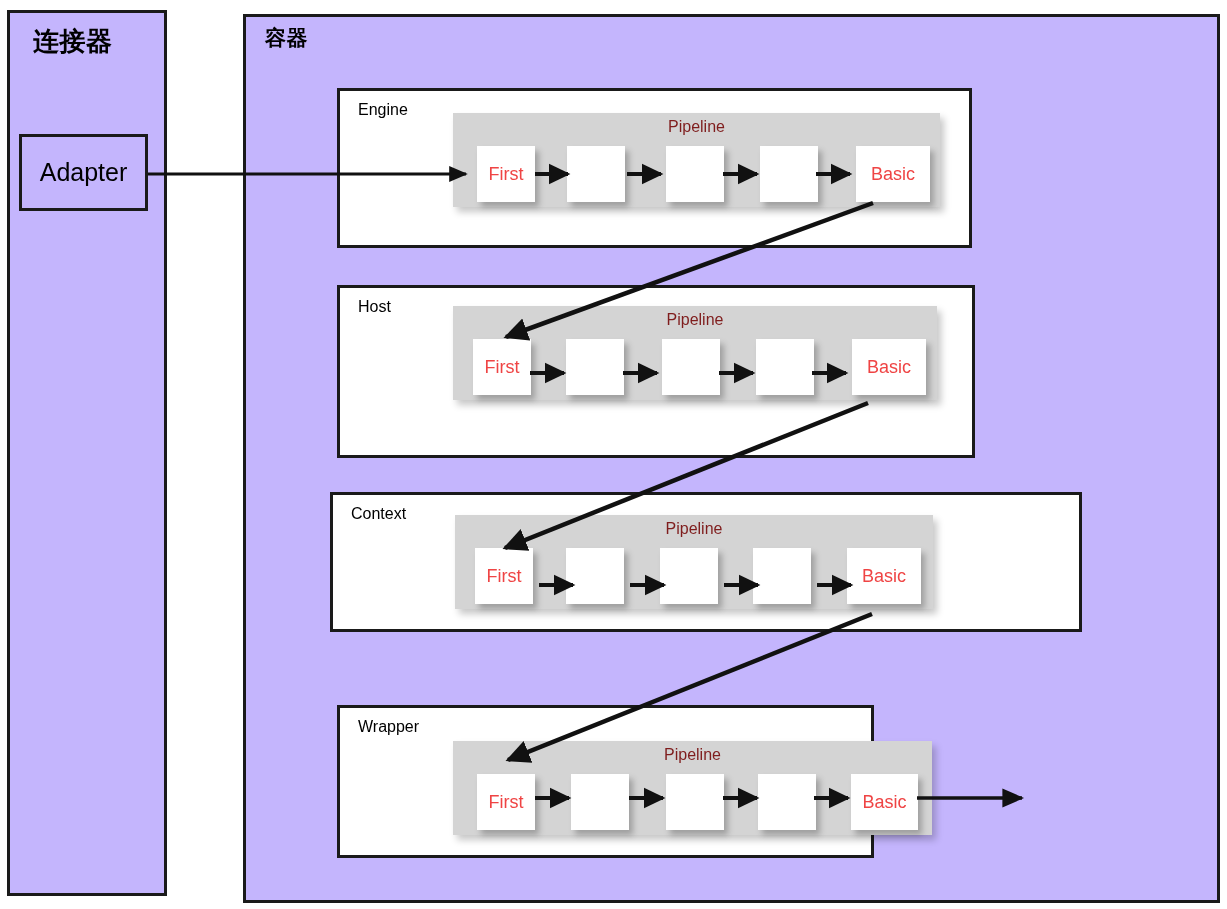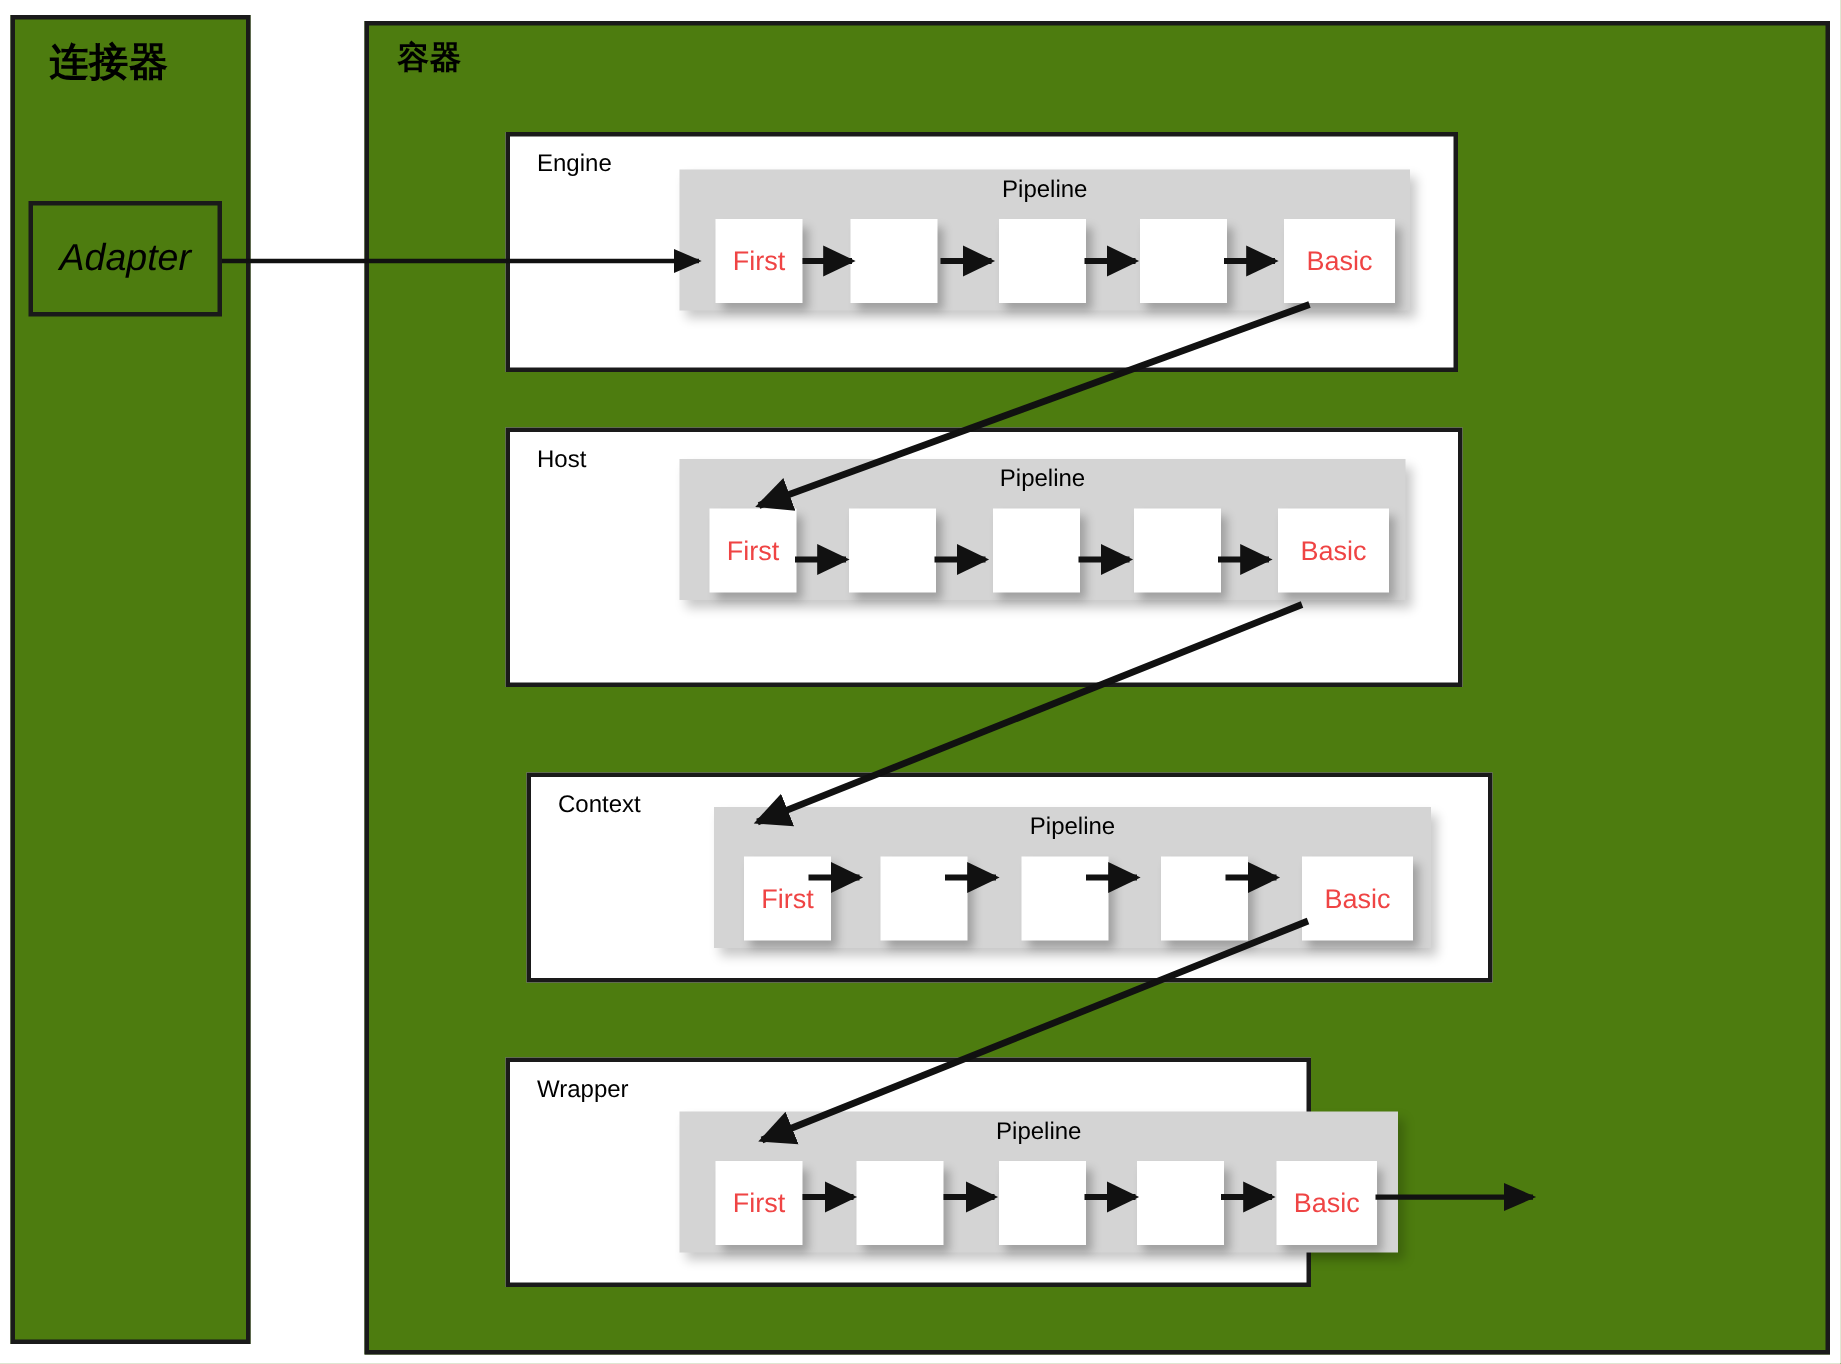--- a/index.html
+++ b/index.html
@@ -16,23 +16,22 @@
     width: 1227px;
     height: 909px;
     background: #ffffff;
     overflow: hidden;
   }
 
   
   .abox {
     position: absolute;
     box-sizing: border-box;
-    background: #4d7c0f;
+    background: #c4b5fd;
     border: 3px solid #1a1a1a;
-    font-style: italic;
   }
 
   
   #connector-panel { left: 7px;  top: 10px;  width: 160px; height: 886px; }
   #container-panel { left: 243px; top: 14px; width: 977px; height: 889px; }
 
   .panel-title {
     position: absolute;
     font-weight: bold;
     color: #000000;
@@ -83,21 +82,21 @@
     background: #d4d4d4;
     box-shadow: 4px 5px 7px rgba(0,0,0,0.22);
   }
   .pipeline-title {
     position: absolute;
     top: 5px;
     left: 0;
     width: 100%;
     text-align: center;
     font-size: 16px;
-    color: #000000;
+    color: #7f1d1d;
   }
   .valve {
     position: absolute;
     box-sizing: border-box;
     background: #ffffff;
     box-shadow: 4px 5px 6px rgba(0,0,0,0.25);
     display: flex;
     align-items: center;
     justify-content: center;
     font-size: 18px;
@@ -165,21 +164,21 @@
         </div>
       <div class="valve empty" style="left:303px; top:33px; width:58px; height:56px;">
           <span></span>
         </div>
       <div class="valve" style="left:399px; top:33px; width:74px; height:56px;">
           <span>Basic</span>
         </div>
     </div>
   </div>
 
-  <div class="tier" style="left:351px; top:492px; width:644px; height:140px;margin-top:23px;">
+  <div class="tier" style="left:330px; top:492px; width:752px; height:140px;">
     <div class="tier-label">Context</div>
     <div class="pipeline" style="left:122px; top:20px; width:478px; height:94px;">
       <div class="pipeline-title">Pipeline</div>
       <div class="valve" style="left:20px; top:33px; width:58px; height:56px;">
           <span>First</span>
         </div>
       <div class="valve empty" style="left:111px; top:33px; width:58px; height:56px;">
           <span></span>
         </div>
       <div class="valve empty" style="left:205px; top:33px; width:58px; height:56px;">

